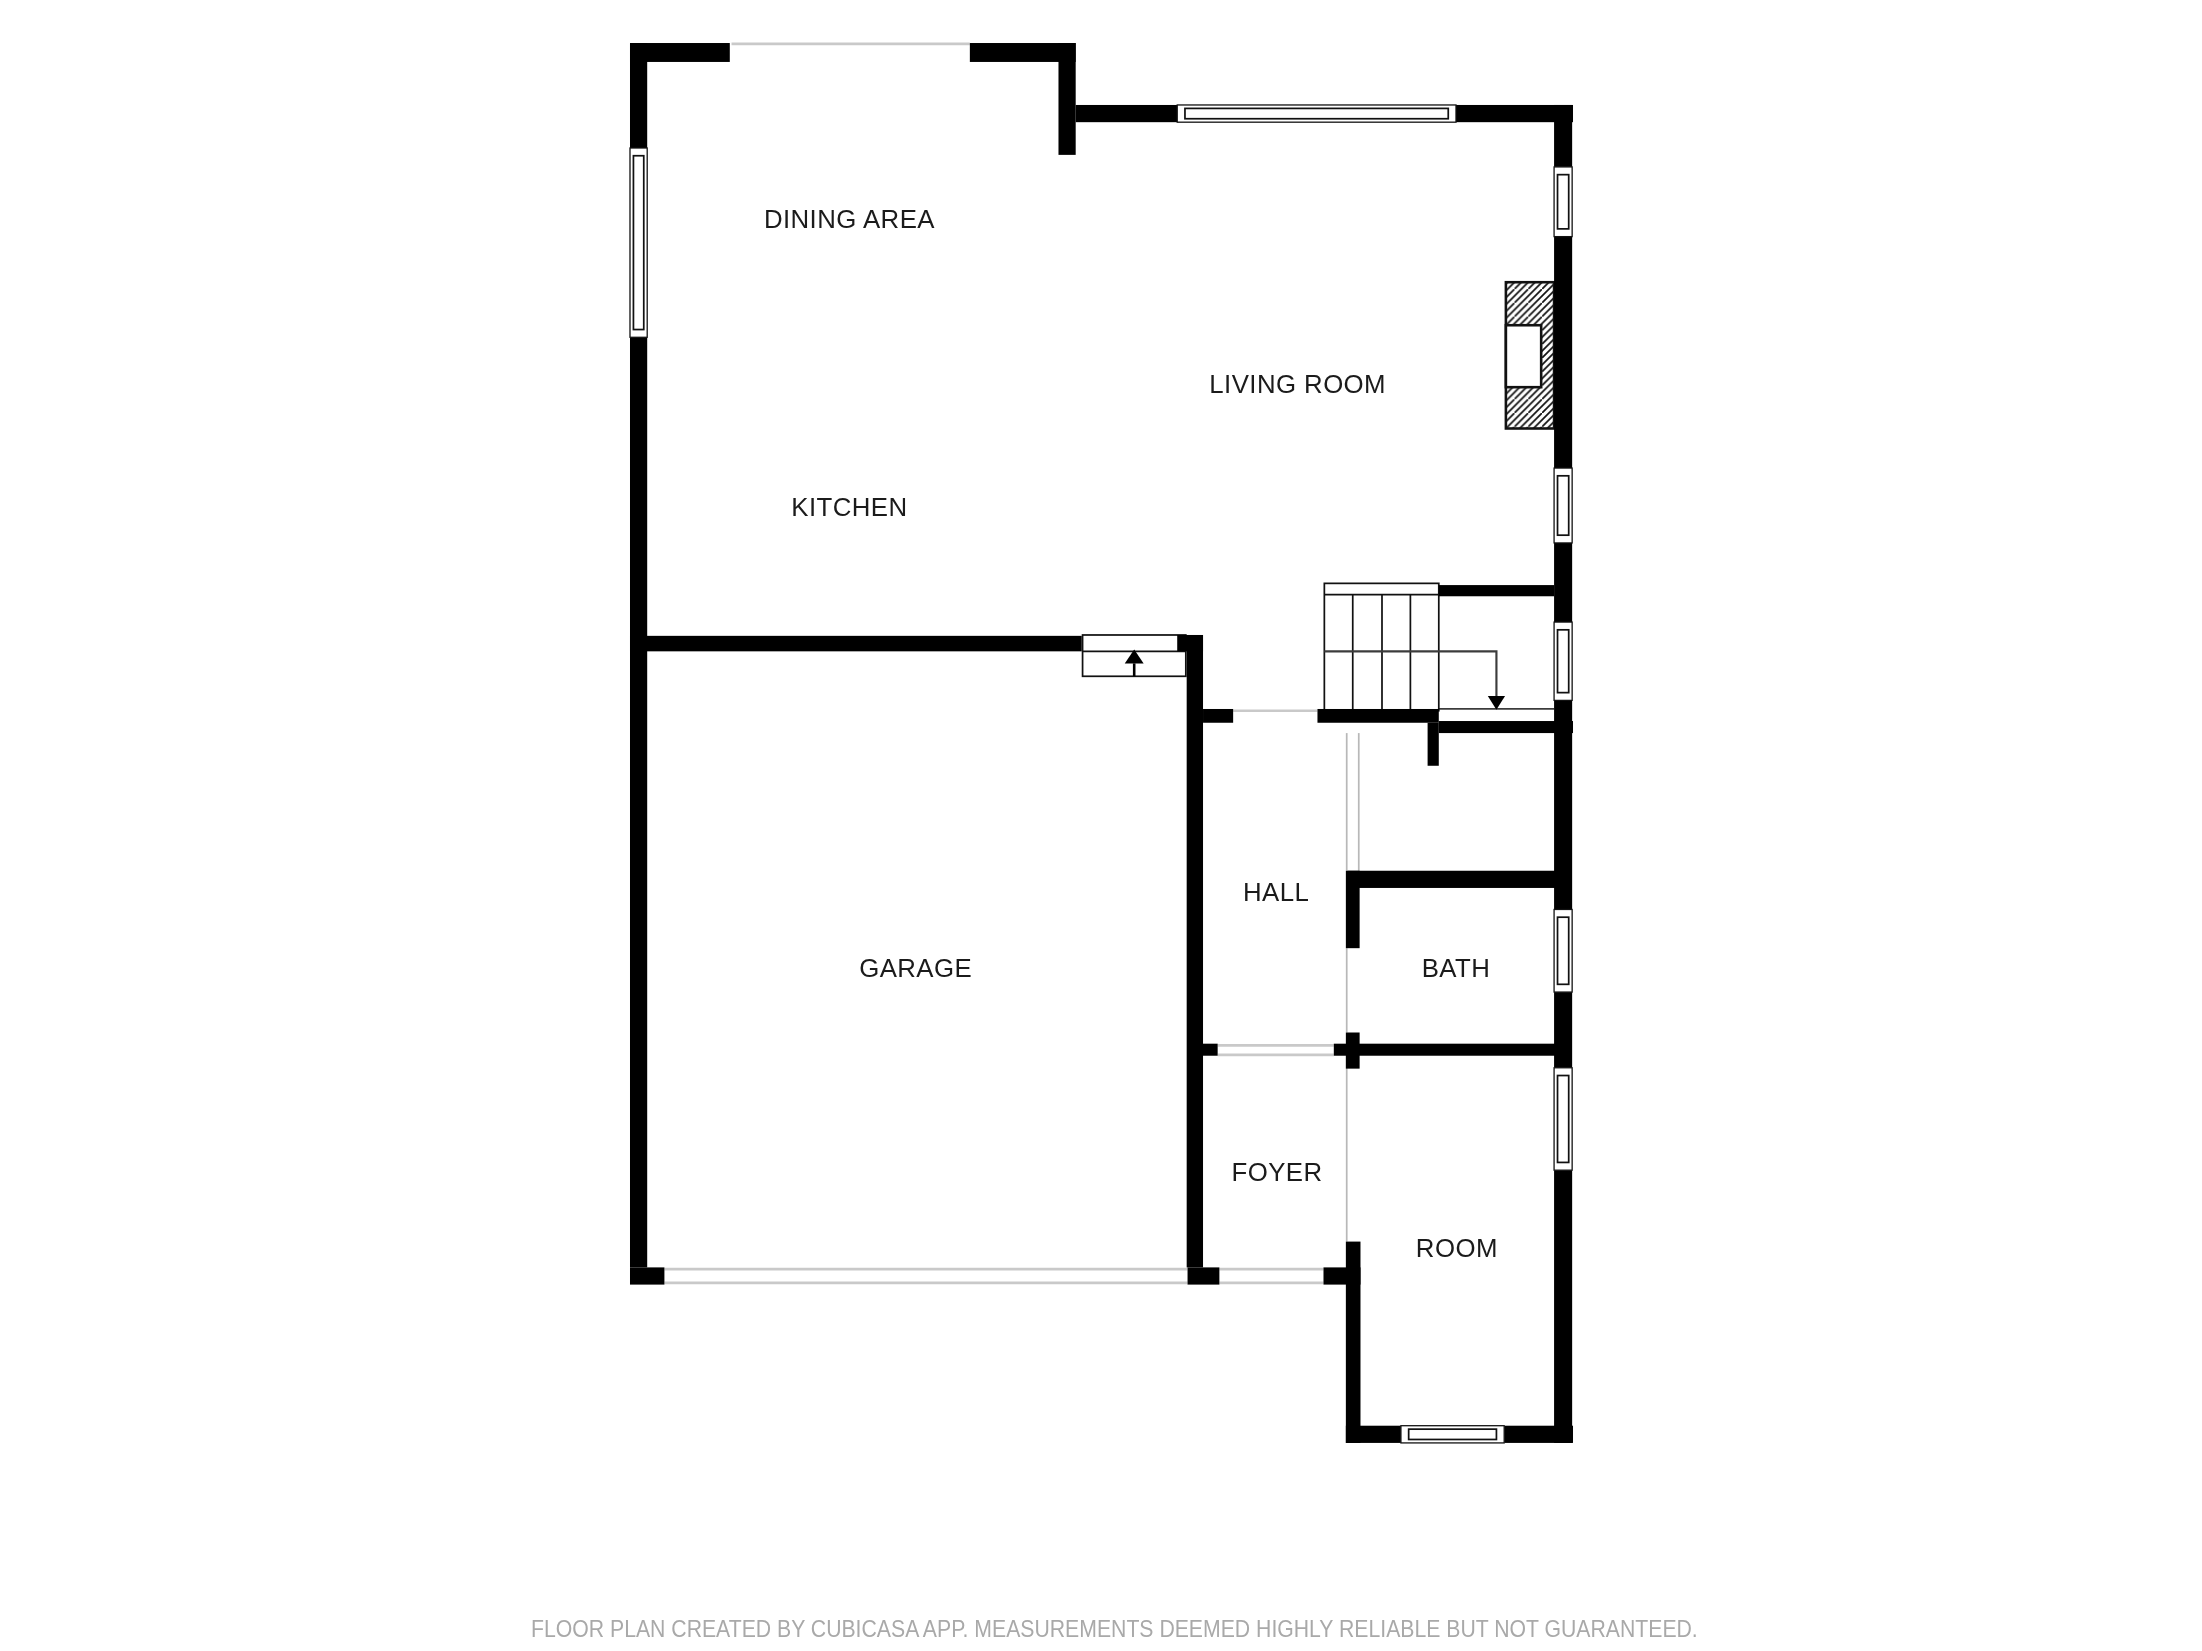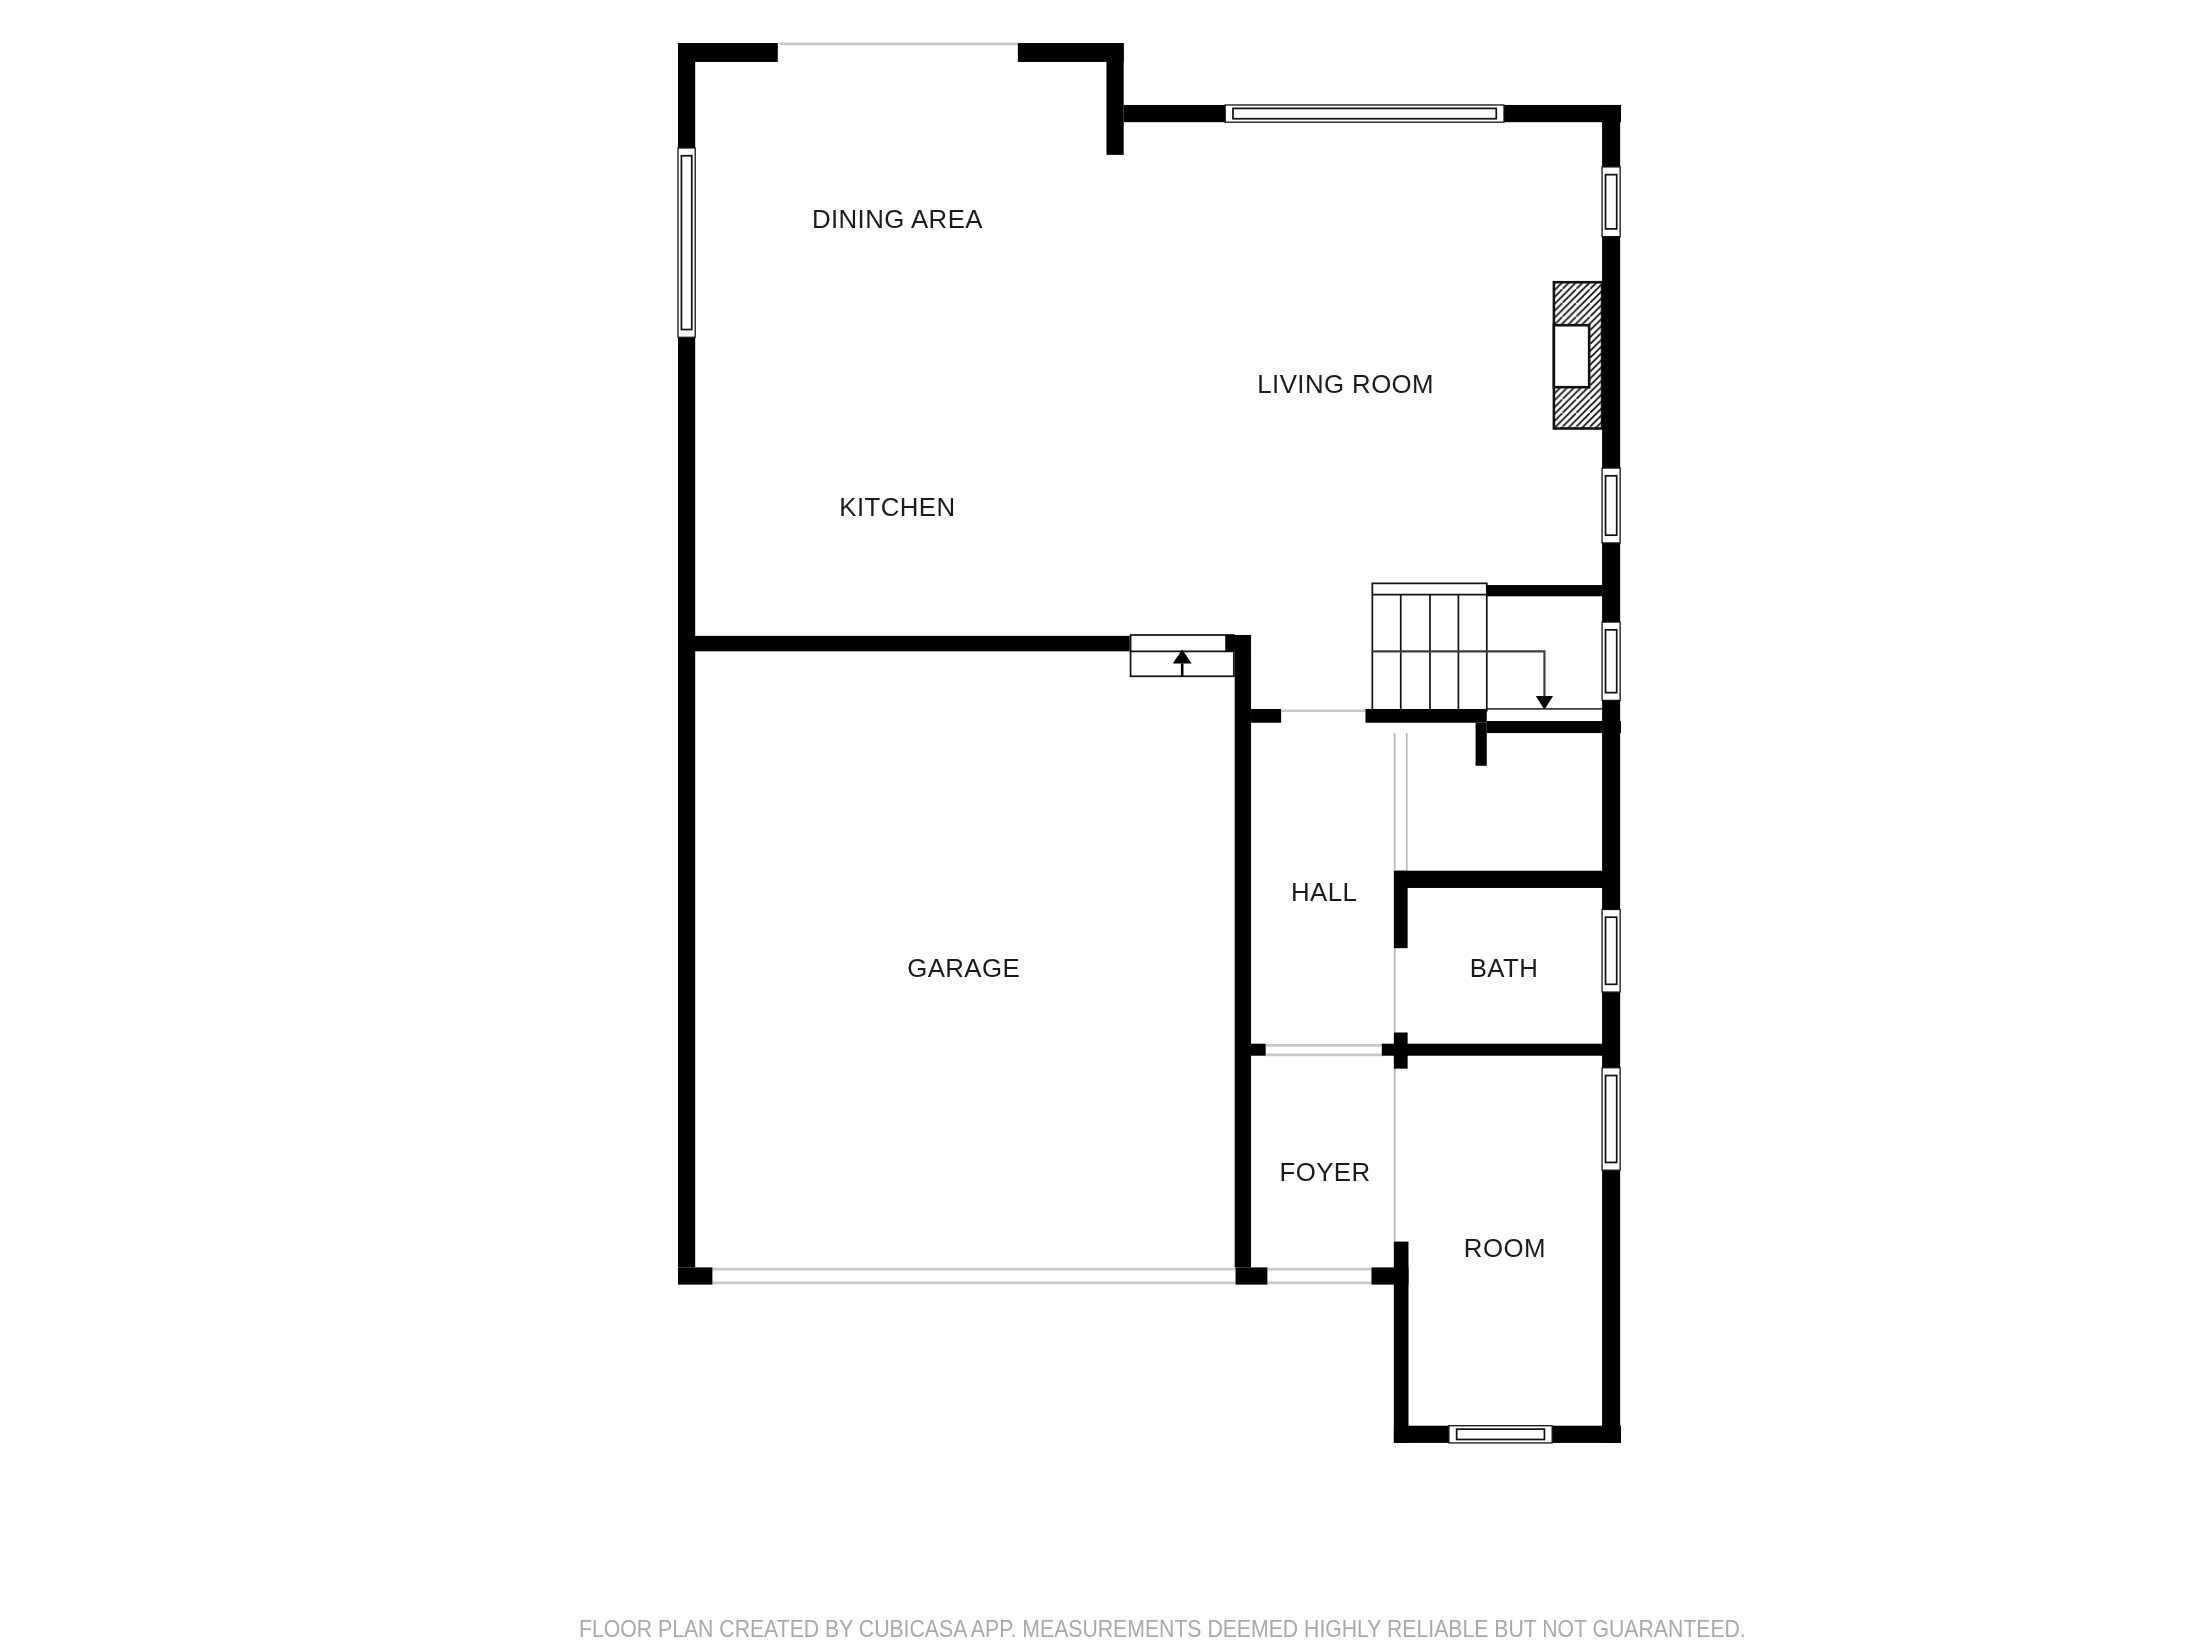--- a/index.html
+++ b/index.html
@@ -9,21 +9,20 @@
   }
   body {
     width: 2203px;
     height: 1652px;
     position: relative;
     font-family: "Liberation Sans", sans-serif;
   }
   #plan-wrap {
     position: absolute;
     inset: 0;
-    padding-left: 48px;
   }
   svg {
     display: block;
   }
   .room-label {
     font-family: "Liberation Sans", sans-serif;
     font-size: 30px;
     letter-spacing: 0.5px;
     fill: #1b1b1b;
   }

